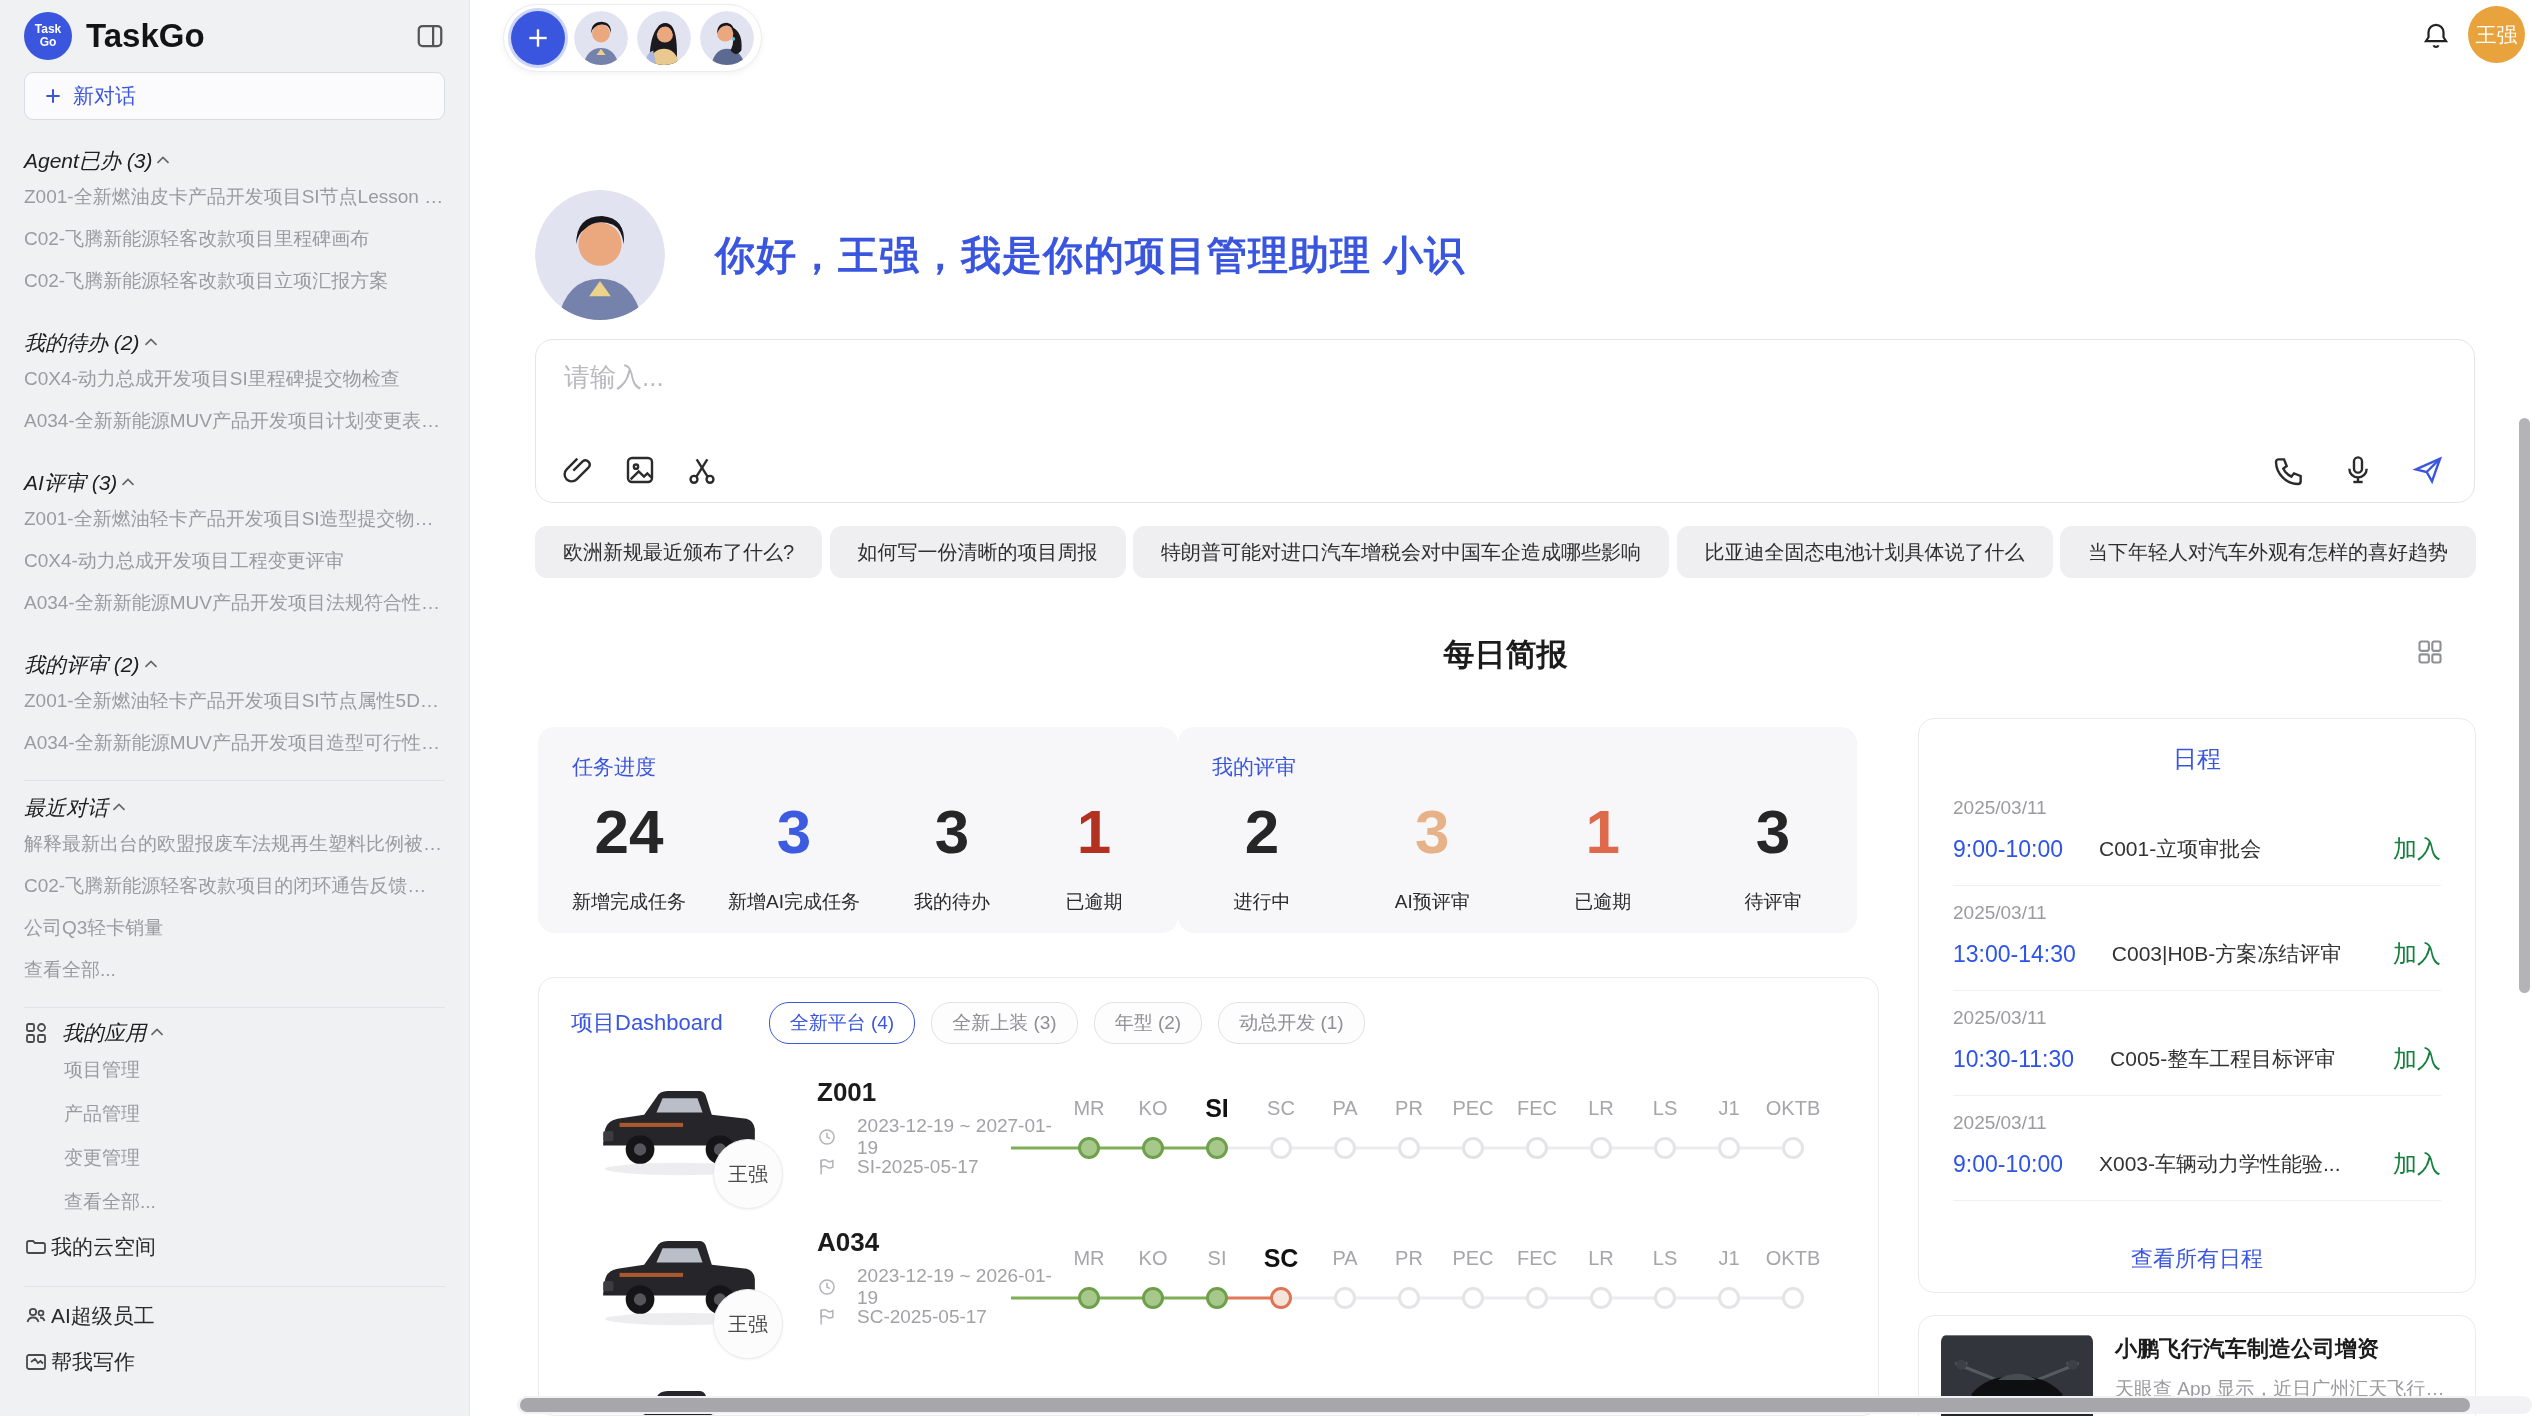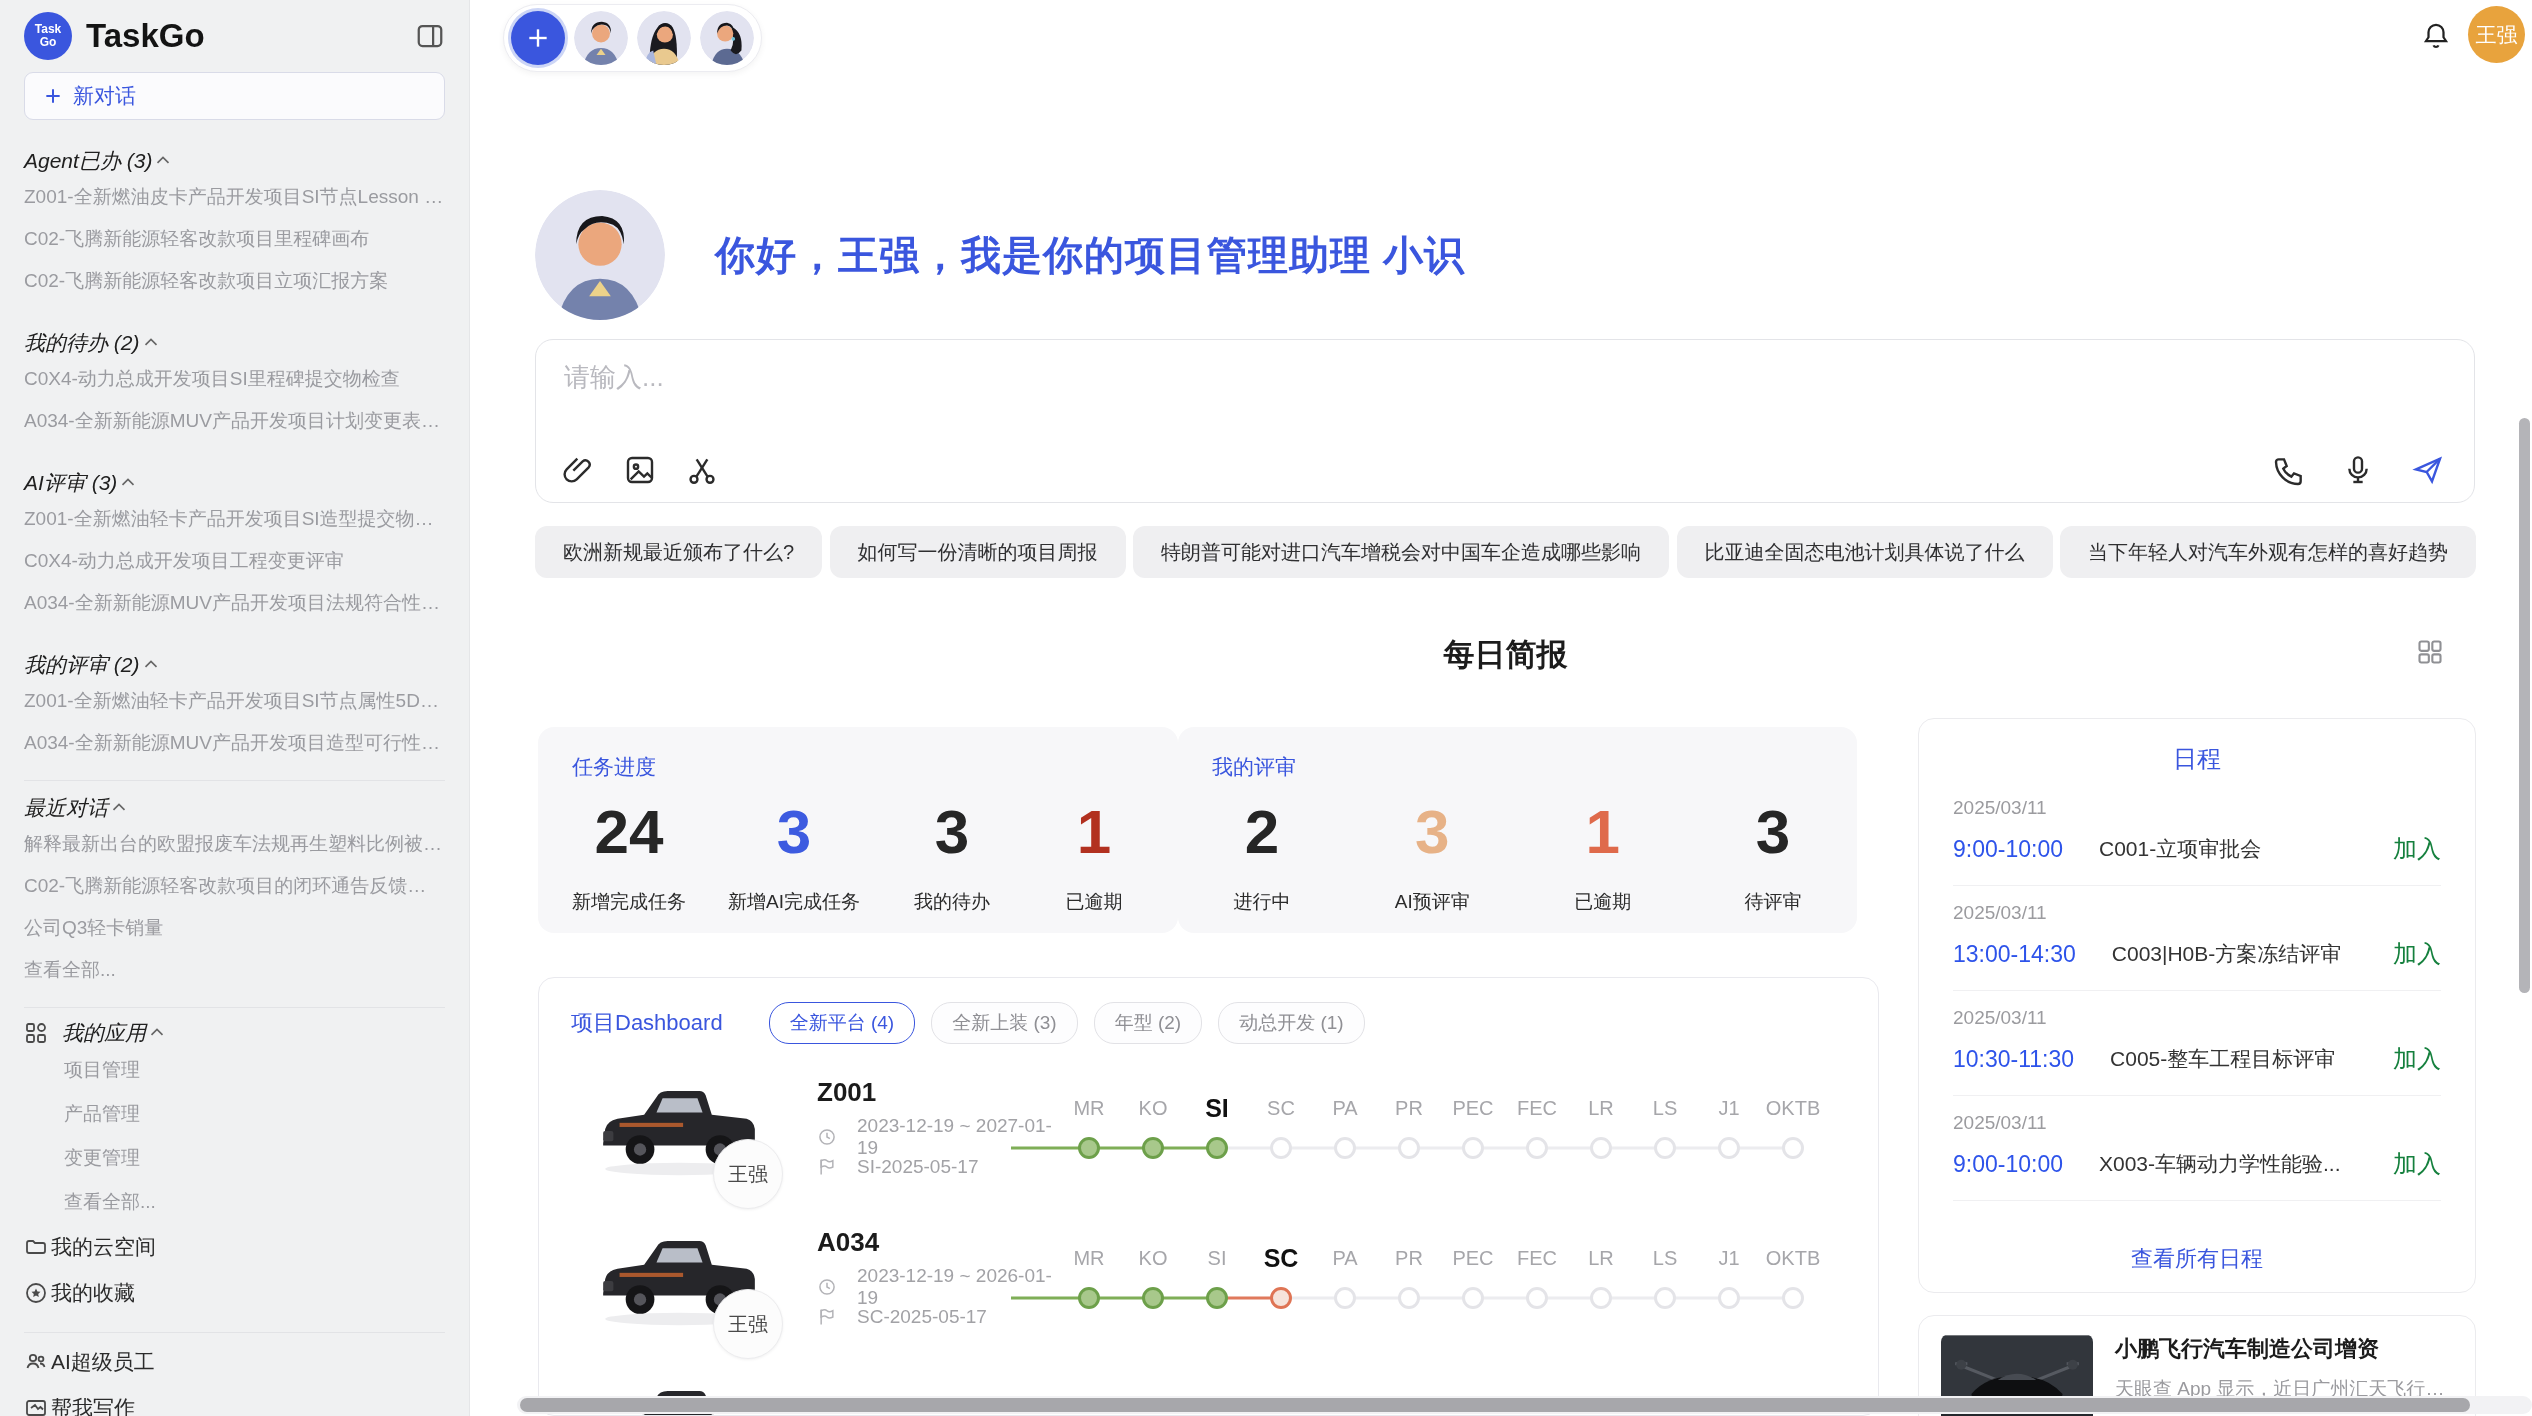--- a/index.html
+++ b/index.html
@@ -276,27 +276,20 @@
     <div class="sub-item">产品管理</div>
     <div class="sub-item">变更管理</div>
     <div class="sub-item">查看全部...</div>
 
     <div class="icon-row">
       <svg class="s-ico" viewBox="0 0 24 24" fill="none" stroke="currentColor" stroke-width="1.8">
           <path d="M3 8 Q3 6 5 6 L9 6 L11 8 L19 8 Q21 8 21 10 L21 16 Q21 18 19 18 L5 18 Q3 18 3 16 Z"></path>
         </svg>
       <span>我的云空间</span>
     </div>
-    <div class="icon-row">
-      <svg class="s-ico" viewBox="0 0 24 24" fill="none" stroke="currentColor" stroke-width="1.8">
-          <circle cx="12" cy="12" r="9"></circle>
-          <path d="M12 7.5 L13.4 10.4 16.5 10.8 14.2 13 14.8 16.1 12 14.6 9.2 16.1 9.8 13 7.5 10.8 10.6 10.4 Z" fill="currentColor" stroke="none"></path>
-        </svg>
-      <span>我的收藏</span>
-    </div>
 
     <div class="divider"></div>
 
     <div class="icon-row" style="margin-top:6px;">
       <svg class="s-ico" viewBox="0 0 24 24" fill="none" stroke="currentColor" stroke-width="1.8">
           <circle cx="9" cy="8" r="3.2"></circle>
           <path d="M3.5 18 Q4.5 13.5 9 13.5 Q13.5 13.5 14.5 18"></path>
           <circle cx="17" cy="9" r="2.4"></circle>
           <path d="M16 13.5 Q19.5 13.5 20.5 17"></path>
         </svg>

